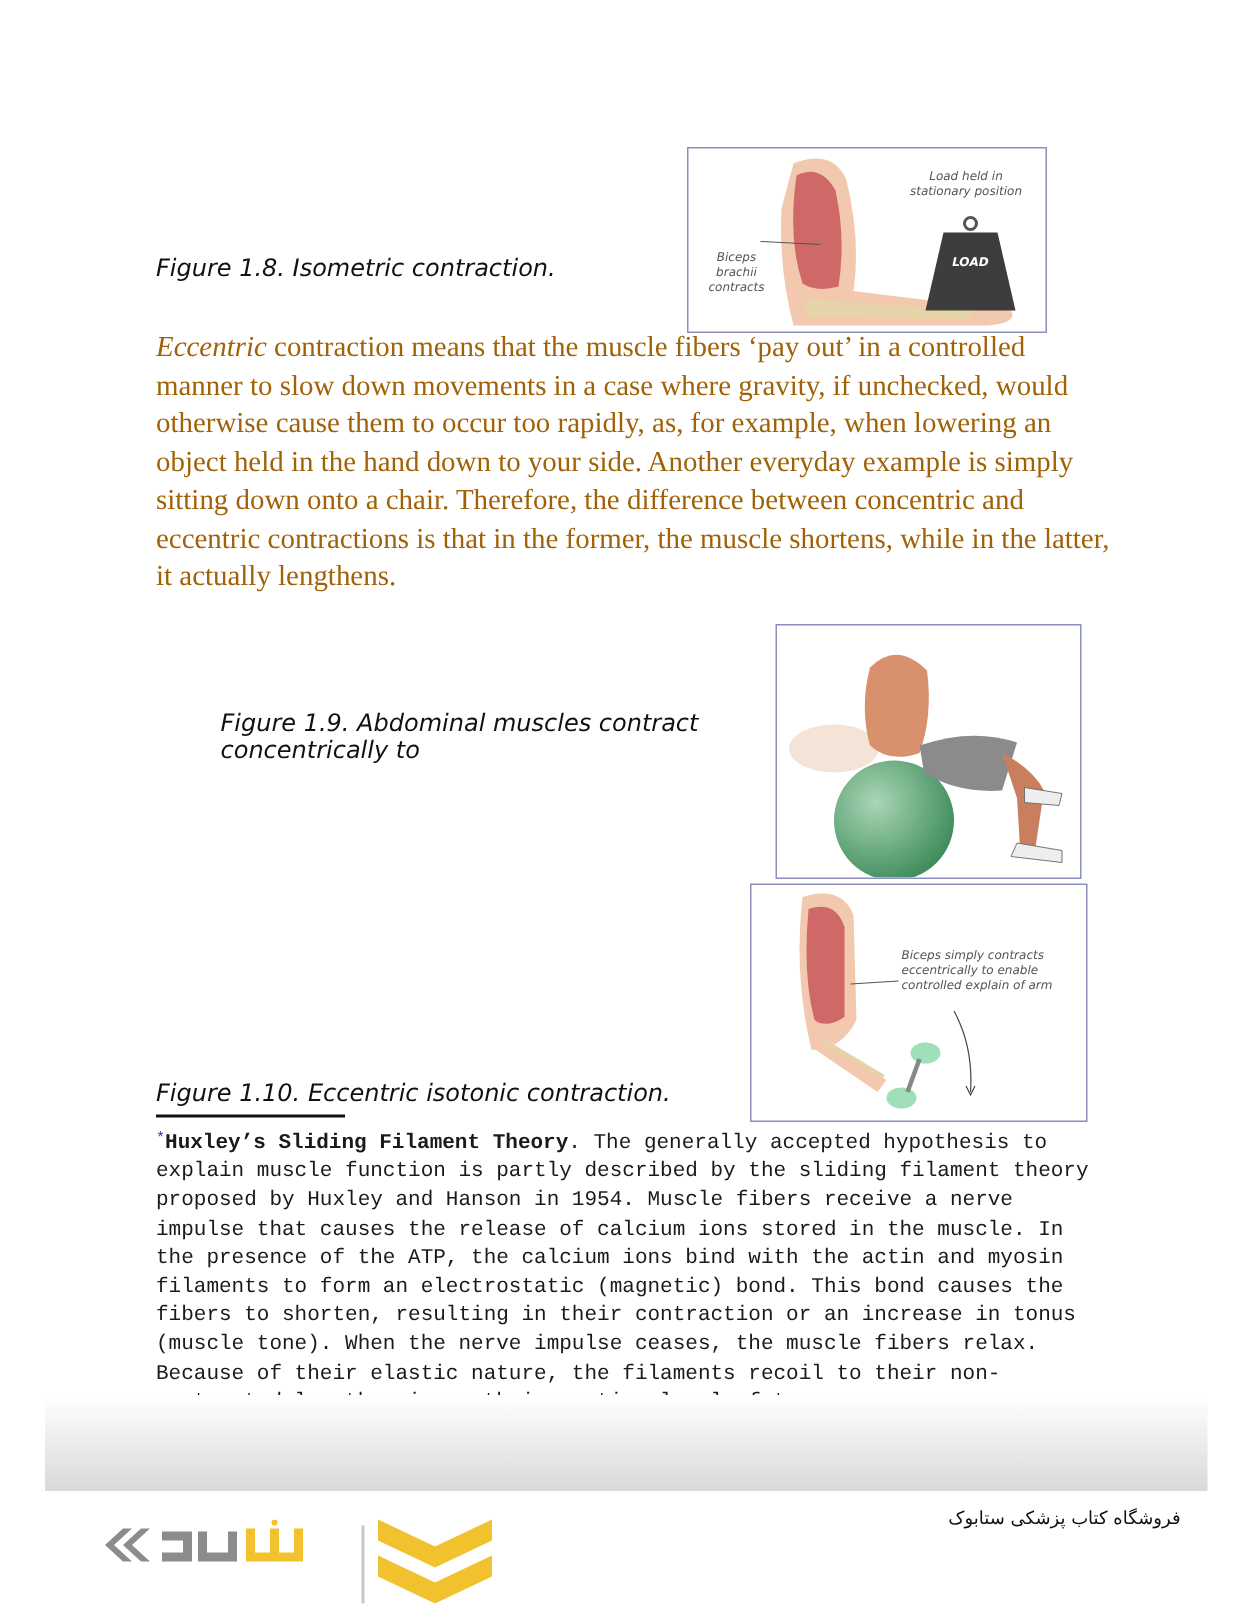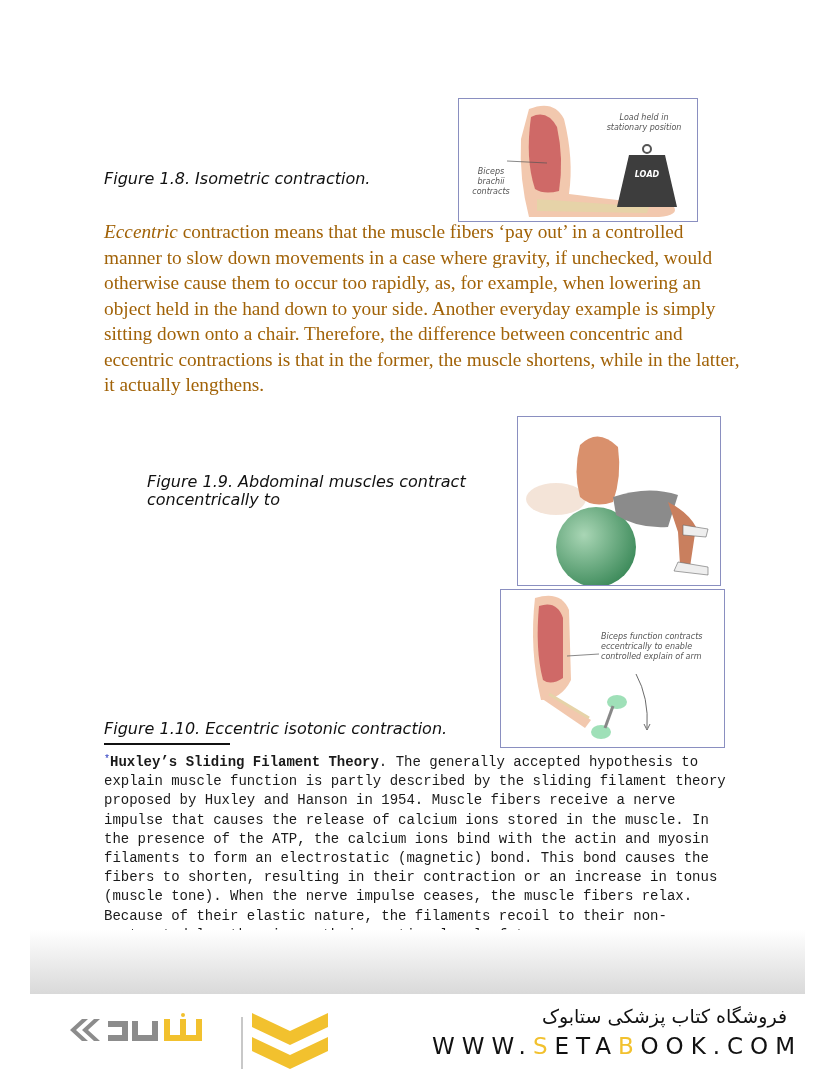--- a/index.html
+++ b/index.html
@@ -8,21 +8,21 @@
   .fade { position: absolute; left: 30px; top: 930px; width: 775px; height: 64px; background: linear-gradient(#ffffff, #d9d9d9); }
   .fig { position: absolute; border: 1px solid #8a8fc0; background: #fff; overflow: hidden; }
   .caption { position: absolute; font-family: "DejaVu Sans", sans-serif; font-style: italic; font-size: 16px; color: #111; line-height: 18px; }
   .body-text { position: absolute; left: 104px; top: 219px; width: 640px; font-size: 19.3px; line-height: 25.5px; color: #a16207; }
   .footrule { position: absolute; left: 104px; top: 743px; width: 126px; height: 1.5px; background: #111; }
   .footnote { position: absolute; left: 104px; width: 630px; font-size: 14px; line-height: 19.2px; color: #1a1a1a; font-family: Liberation Mono, monospace; }
   .ast { color: #2a3ac0; font-size: 10px; vertical-align: 4px; }
   .lbl { position: absolute; font-family: "DejaVu Sans", sans-serif; font-size: 8px; color: #555; line-height: 10px; text-align: center; font-style: italic; }
   .lbl-left { text-align: left; }
   .footer { position: absolute; left: 0; top: 995px; width: 835px; height: 85px; background: #fff; }
-  .fa-title { position: absolute; right: 48px; top: 10px; font-family: "DejaVu Sans", sans-serif; font-size: 19px; color: #111; direction: rtl; }
+  .fa-title { position: absolute; right: 48px; top: 10px; font-family: "DejaVu Sans", sans-serif; font-size: 12px; color: #111; direction: rtl; }
   .url { position: absolute; left: 432px; top: 38px; font-family: "DejaVu Sans", sans-serif; font-size: 23px; letter-spacing: 7px; color: #111; }
   .url .hl { color: #f2c12e; }
   .logo-sub { position: absolute; left: 72px; top: 52px; font-family: "DejaVu Sans", sans-serif; font-size: 12px; color: #888; direction: rtl; margin-top: 44px; }
 </style>
 </head>
 <body>
 
 <div class="page">
 
   <div class="fig" style="left:458px;top:98px;width:238px;height:122px;">
@@ -77,21 +77,21 @@
       <path d="M44 100 L90 130 L84 138 L40 108 Z" fill="#f2c8ae"></path>
       <path d="M48 104 L88 128" stroke="#e6d3a8" stroke-width="3"></path>
       <ellipse cx="116" cy="112" rx="10" ry="7" fill="#9fe0b8"></ellipse>
       <ellipse cx="100" cy="142" rx="10" ry="7" fill="#9fe0b8"></ellipse>
       <line x1="112" y1="116" x2="104" y2="138" stroke="#888" stroke-width="3"></line>
       <line x1="66" y1="66" x2="98" y2="64" stroke="#555" stroke-width="0.7"></line>
       <path d="M135 84 Q148 108 146 138" fill="none" stroke="#444" stroke-width="0.8"></path>
       <path d="M143 134 L146 140 L149 134" fill="none" stroke="#444" stroke-width="0.8"></path>
     </svg>
     <div class="lbl lbl-left" style="left:100px;top:42px;width:120px;">
-      <div>Biceps function contracts</div>
+      <div>Biceps simply contracts</div>
       <div>eccentrically to enable</div>
       <div>controlled explain of arm</div>
     </div>
   </div>
   <div class="caption" style="left:104px;top:720px;">Figure 1.10. Eccentric isotonic contraction.</div>
 
   <div class="footrule"></div>
   <div class="footnote" style="top:750px;">
     <span class="ast">*</span><b>Huxley’s Sliding Filament Theory</b><span>. The generally accepted hypothesis to explain muscle function is partly described by the sliding filament theory proposed by Huxley and Hanson in 1954. Muscle fibers receive a nerve impulse that causes the release of calcium ions stored in the muscle. In the presence of the ATP, the calcium ions bind with the actin and myosin filaments to form an electrostatic (magnetic) bond. This bond causes the fibers to shorten, resulting in their contraction or an increase in tonus (muscle tone). When the nerve impulse ceases, the muscle fibers relax. Because of their elastic nature, the filaments recoil to their non-contracted lengths, i.e., their resting level of tonus.</span>
   </div>
@@ -107,16 +107,15 @@
       <path d="M96 6 L102 6 L102 22 L112 22 L112 6 L118 6 L118 22 L128 22 L128 6 L134 6 L134 28 L96 28 Z" fill="#f2c12e"></path>
       <circle cx="115" cy="2" r="2" fill="#f2c12e"></circle>
     </svg>
     <div class="logo-sub">فروشگاه اینترنتی کتاب</div>
     <div style="position:absolute;left:241px;top:22px;width:2px;height:52px;background:#c8c8c8;"></div>
     <svg style="position:absolute;left:252px;top:18px;" width="76" height="60">
       <path d="M0 0 L38 18 L76 0 L76 14 L38 32 L0 14 Z" fill="#f2c12e"></path>
       <path d="M0 24 L38 42 L76 24 L76 38 L38 56 L0 38 Z" fill="#f2c12e"></path>
     </svg>
     <div class="fa-title">فروشگاه کتاب پزشکی ستابوک</div>
-    <div class="url"><span>WWW.</span><span class="hl">S</span><span>ETA</span><span class="hl">B</span><span>OOK.COM</span></div>
   </div>
 
 </div>
 
 </body></html>

